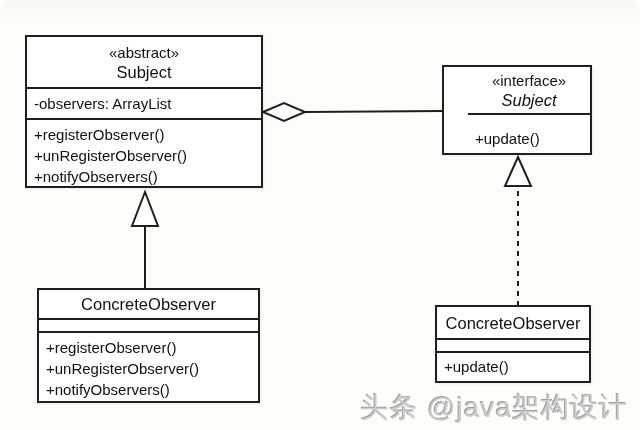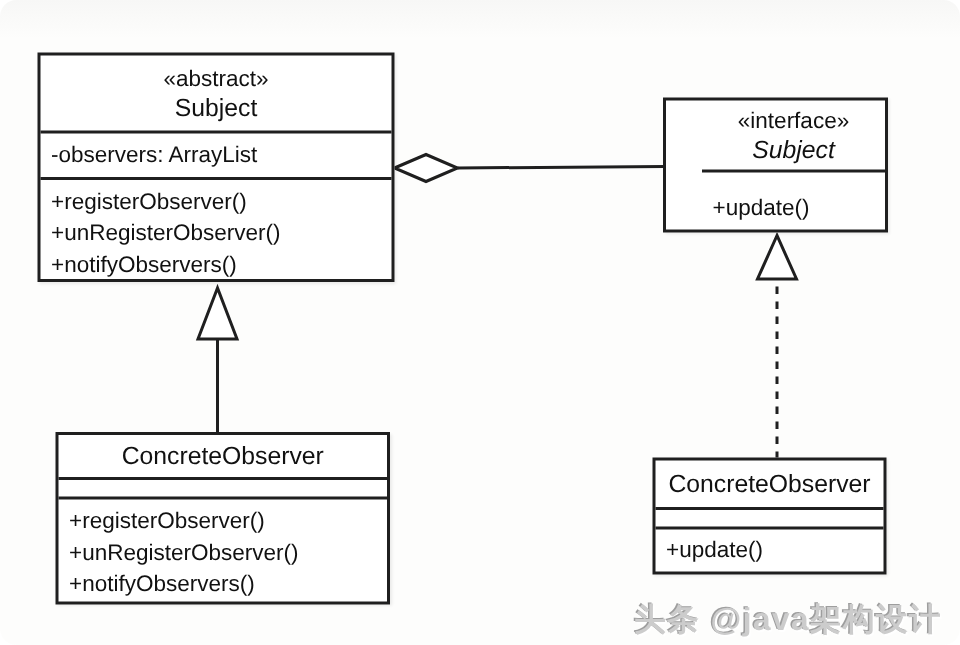--- a/index.html
+++ b/index.html
@@ -54,22 +54,22 @@
   #connector-layer {
     position: absolute;
     left: 0; top: 0;
     width: 640px; height: 430px;
     pointer-events: none;
   }
   #watermark {
     position: absolute;
     right: 12px;
     bottom: 3px;
-    font-size: 21px;
-    font-weight: bold;
+    font-size: 28px;
+    font-weight: normal;
     letter-spacing: 1px;
     color: #cccccc;
     text-shadow: -1px -1px 0 #9e9e9e, 1px 1px 1px #ffffff;
     white-space: nowrap;
   }
 </style>
 </head>
 <body>
 
 <div id="canvas">

